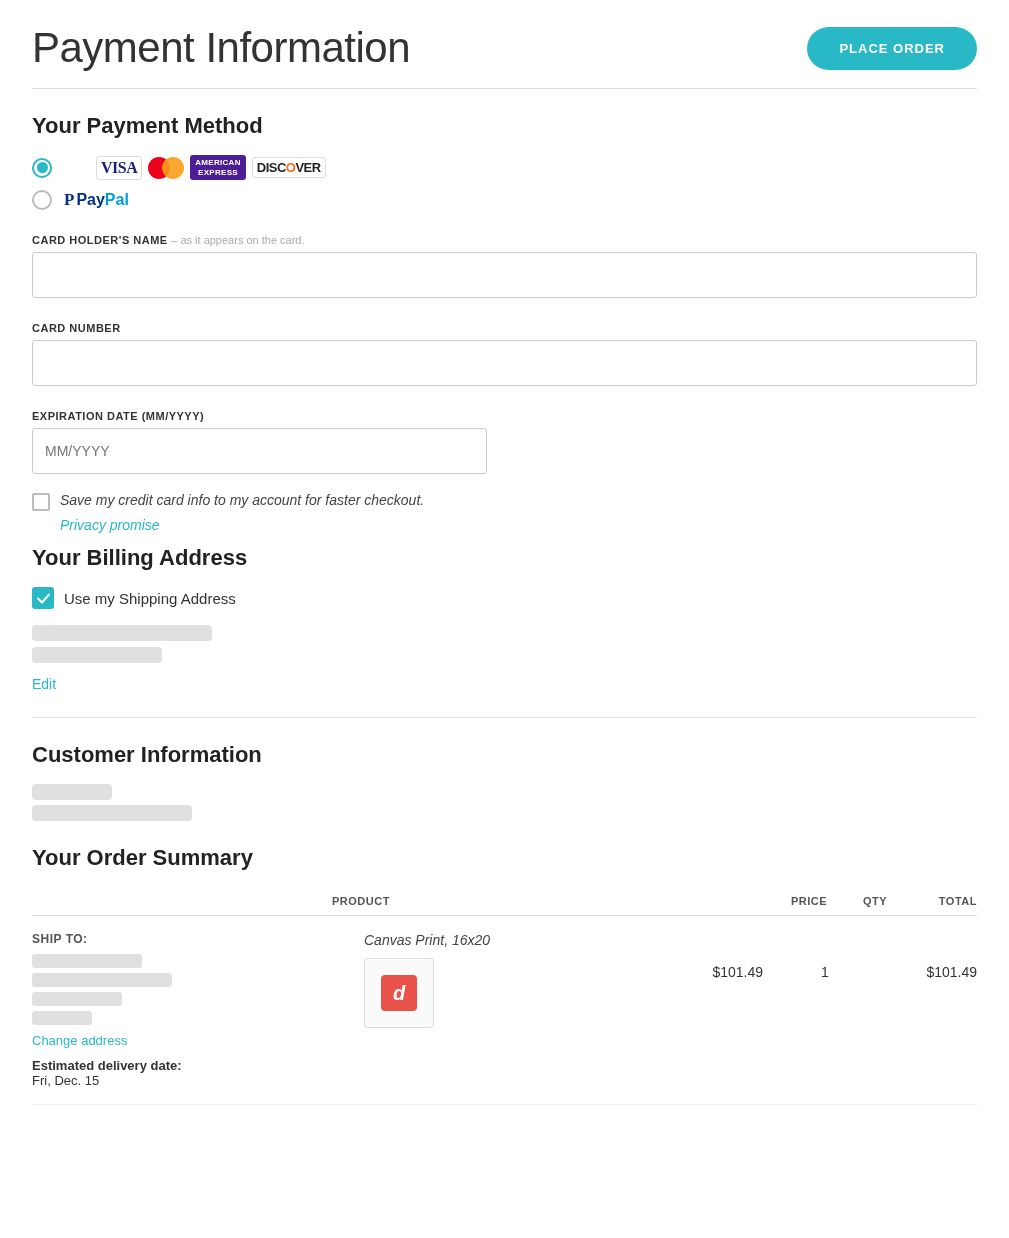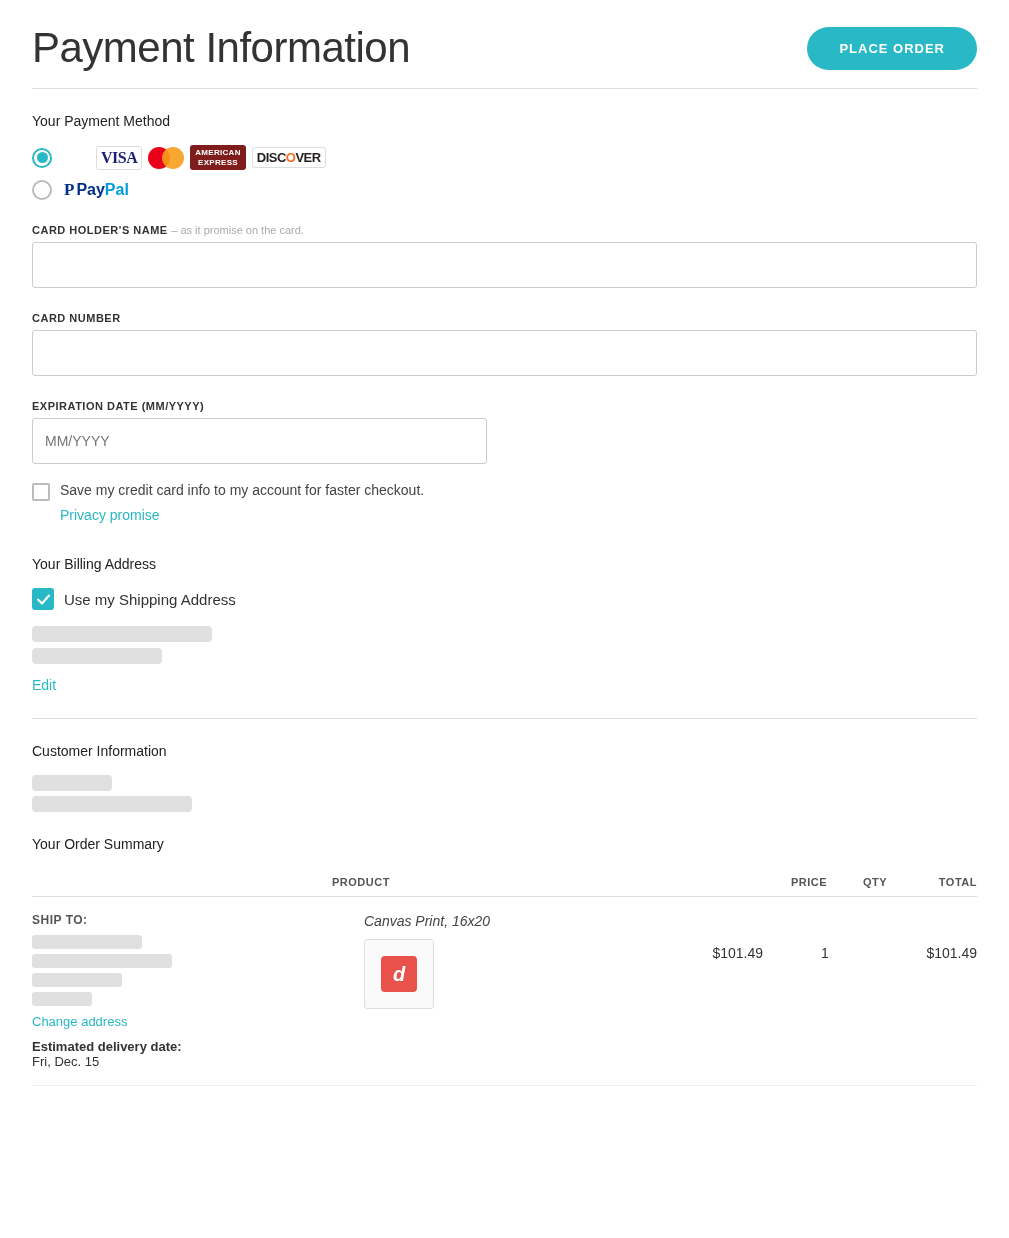--- a/index.html
+++ b/index.html
@@ -35,22 +35,22 @@
       padding: 14px 32px;
       font-size: 13px;
       font-weight: 700;
       letter-spacing: 1px;
       cursor: pointer;
       text-transform: uppercase;
     }
 
     
     .section-title {
-      font-size: 14px;
-      font-weight: 400;
+      font-size: 22px;
+      font-weight: 700;
       color: #222;
       margin-bottom: 16px;
     }
 
     
     .payment-method-section { margin-bottom: 24px; }
     .payment-option {
       display: flex;
       align-items: center;
       gap: 12px;
@@ -120,21 +120,21 @@
       width: 22px;
       height: 22px;
       border-radius: 50%;
       background: #f79e1b;
       opacity: 0.9;
       position: absolute;
       right: 0;
     }
     
     .logo-amex {
-      background: #7f1d1d;
+      background: #4c1d95;
       color: #fff;
       font-size: 8px;
       font-weight: 700;
       padding: 3px 5px;
       border-radius: 3px;
       letter-spacing: 0.3px;
       text-align: center;
       line-height: 1.2;
     }
     
@@ -438,38 +438,38 @@
       <span class="paypal-text">
         <span style="color:#003087;">Pay</span><span style="color:#009cde;">Pal</span>
       </span>
     </div>
   </div>
 </div>
 
 <div class="form-section">
   <div class="field-label">
     <span>CARD HOLDER'S NAME</span>
-    <span class="field-label-note">– as it promise on the card.</span>
+    <span class="field-label-note">– as it appears on the card.</span>
   </div>
   <input class="text-input" type="text" placeholder="" style="">
 </div>
 
 <div class="form-section">
   <div class="field-label">CARD NUMBER</div>
   <input class="text-input" type="text" placeholder="" style="">
 </div>
 
 <div class="two-col">
   <div>
     <div class="field-label">EXPIRATION DATE (MM/YYYY)</div>
     <input class="text-input" type="text" style="margin-bottom: 0px;" placeholder="MM/YYYY">
   </div>
 </div>
 
-<div style="margin-top:18px; margin-bottom:33px;">
+<div style="margin-top:18px; margin-bottom:12px;font-style:italic;">
   <div class="save-card-row">
     <div class="checkbox-box"></div>
     <span class="save-card-text">Save my credit card info to my account for faster checkout.</span>
   </div>
   <a class="privacy-link">Privacy promise</a>
 </div>
 
 <div class="billing-section">
   <h2 class="section-title">Your Billing Address</h2>
 

